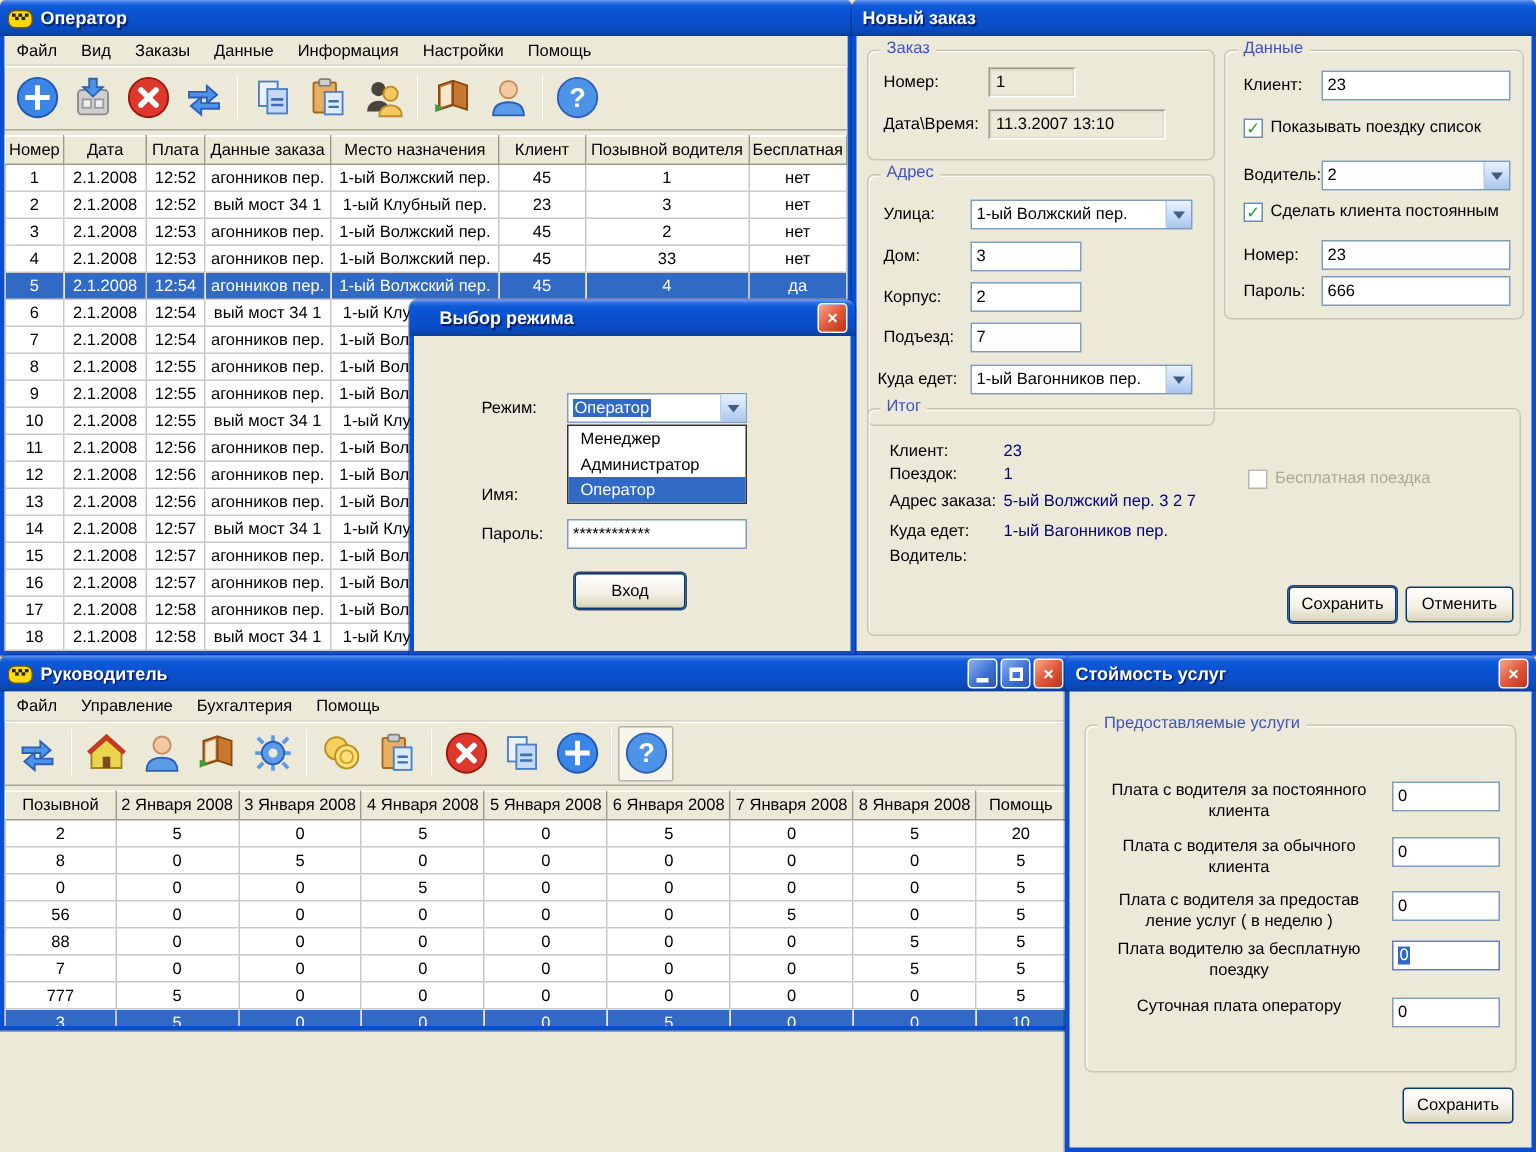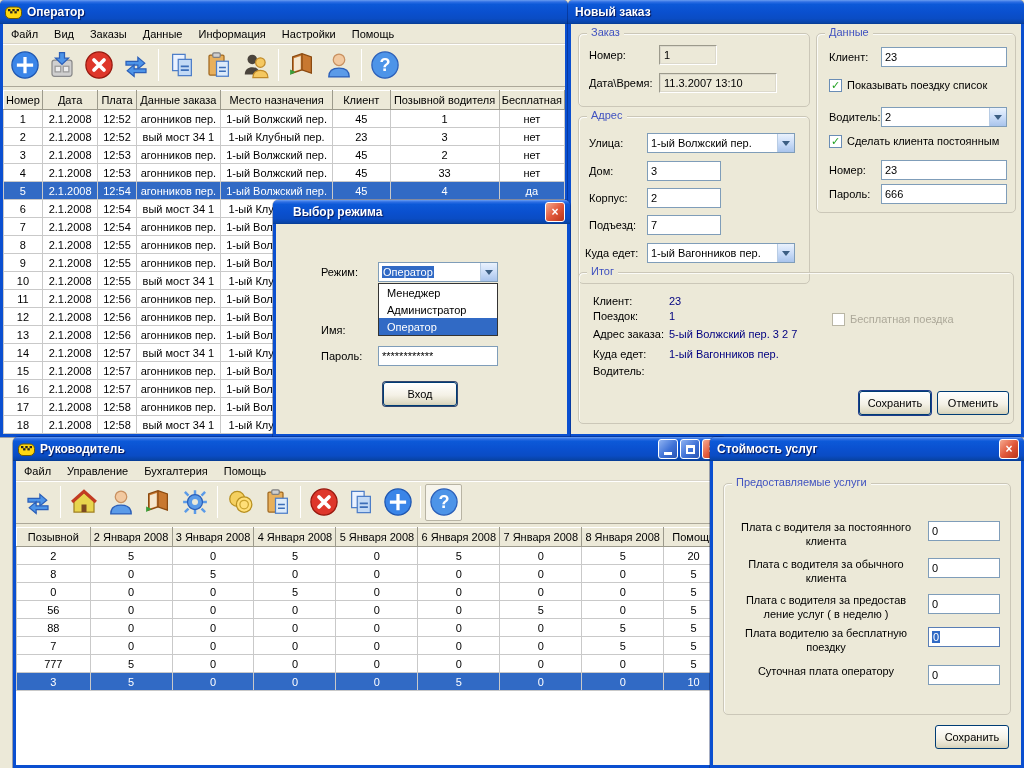--- a/index.html
+++ b/index.html
@@ -530,21 +530,21 @@
       <span class="lbl" style="left:45px;top:126px">Пароль:</span>
       <div class="xp-edit" style="left:102px;top:122px;width:120px">
           <span>************</span>
         </div>
       <div class="xp-btn" style="left:107px;top:158px;width:74px;height:24px;border-width:1px;box-shadow:0 0 0 1px #33456E">
           <span>Вход</span>
         </div>
     </div>
   </div>
 
-  <div class="win" style="left:13px;top:437px;width:714px;height:331px;z-index:10">
+  <div class="win" style="left:0;top:437px;width:714px;height:250px;z-index:10">
     <div class="tbar">
       <span style="display:flex">
         <svg width="17" height="15" viewBox="0 0 17 15">
             <rect x="0.5" y="2" width="16" height="11.5" rx="4.5" fill="#FFD810" stroke="#6B5800"></rect>
             <rect x="3" y="4" width="2.4" height="2.2" fill="#222"></rect>
             <rect x="7.3" y="4" width="2.4" height="2.2" fill="#222"></rect>
             <rect x="11.6" y="4" width="2.4" height="2.2" fill="#222"></rect>
             <rect x="5.1" y="6.2" width="2.4" height="2.2" fill="#222"></rect>
             <rect x="9.4" y="6.2" width="2.4" height="2.2" fill="#222"></rect>
           </svg>

